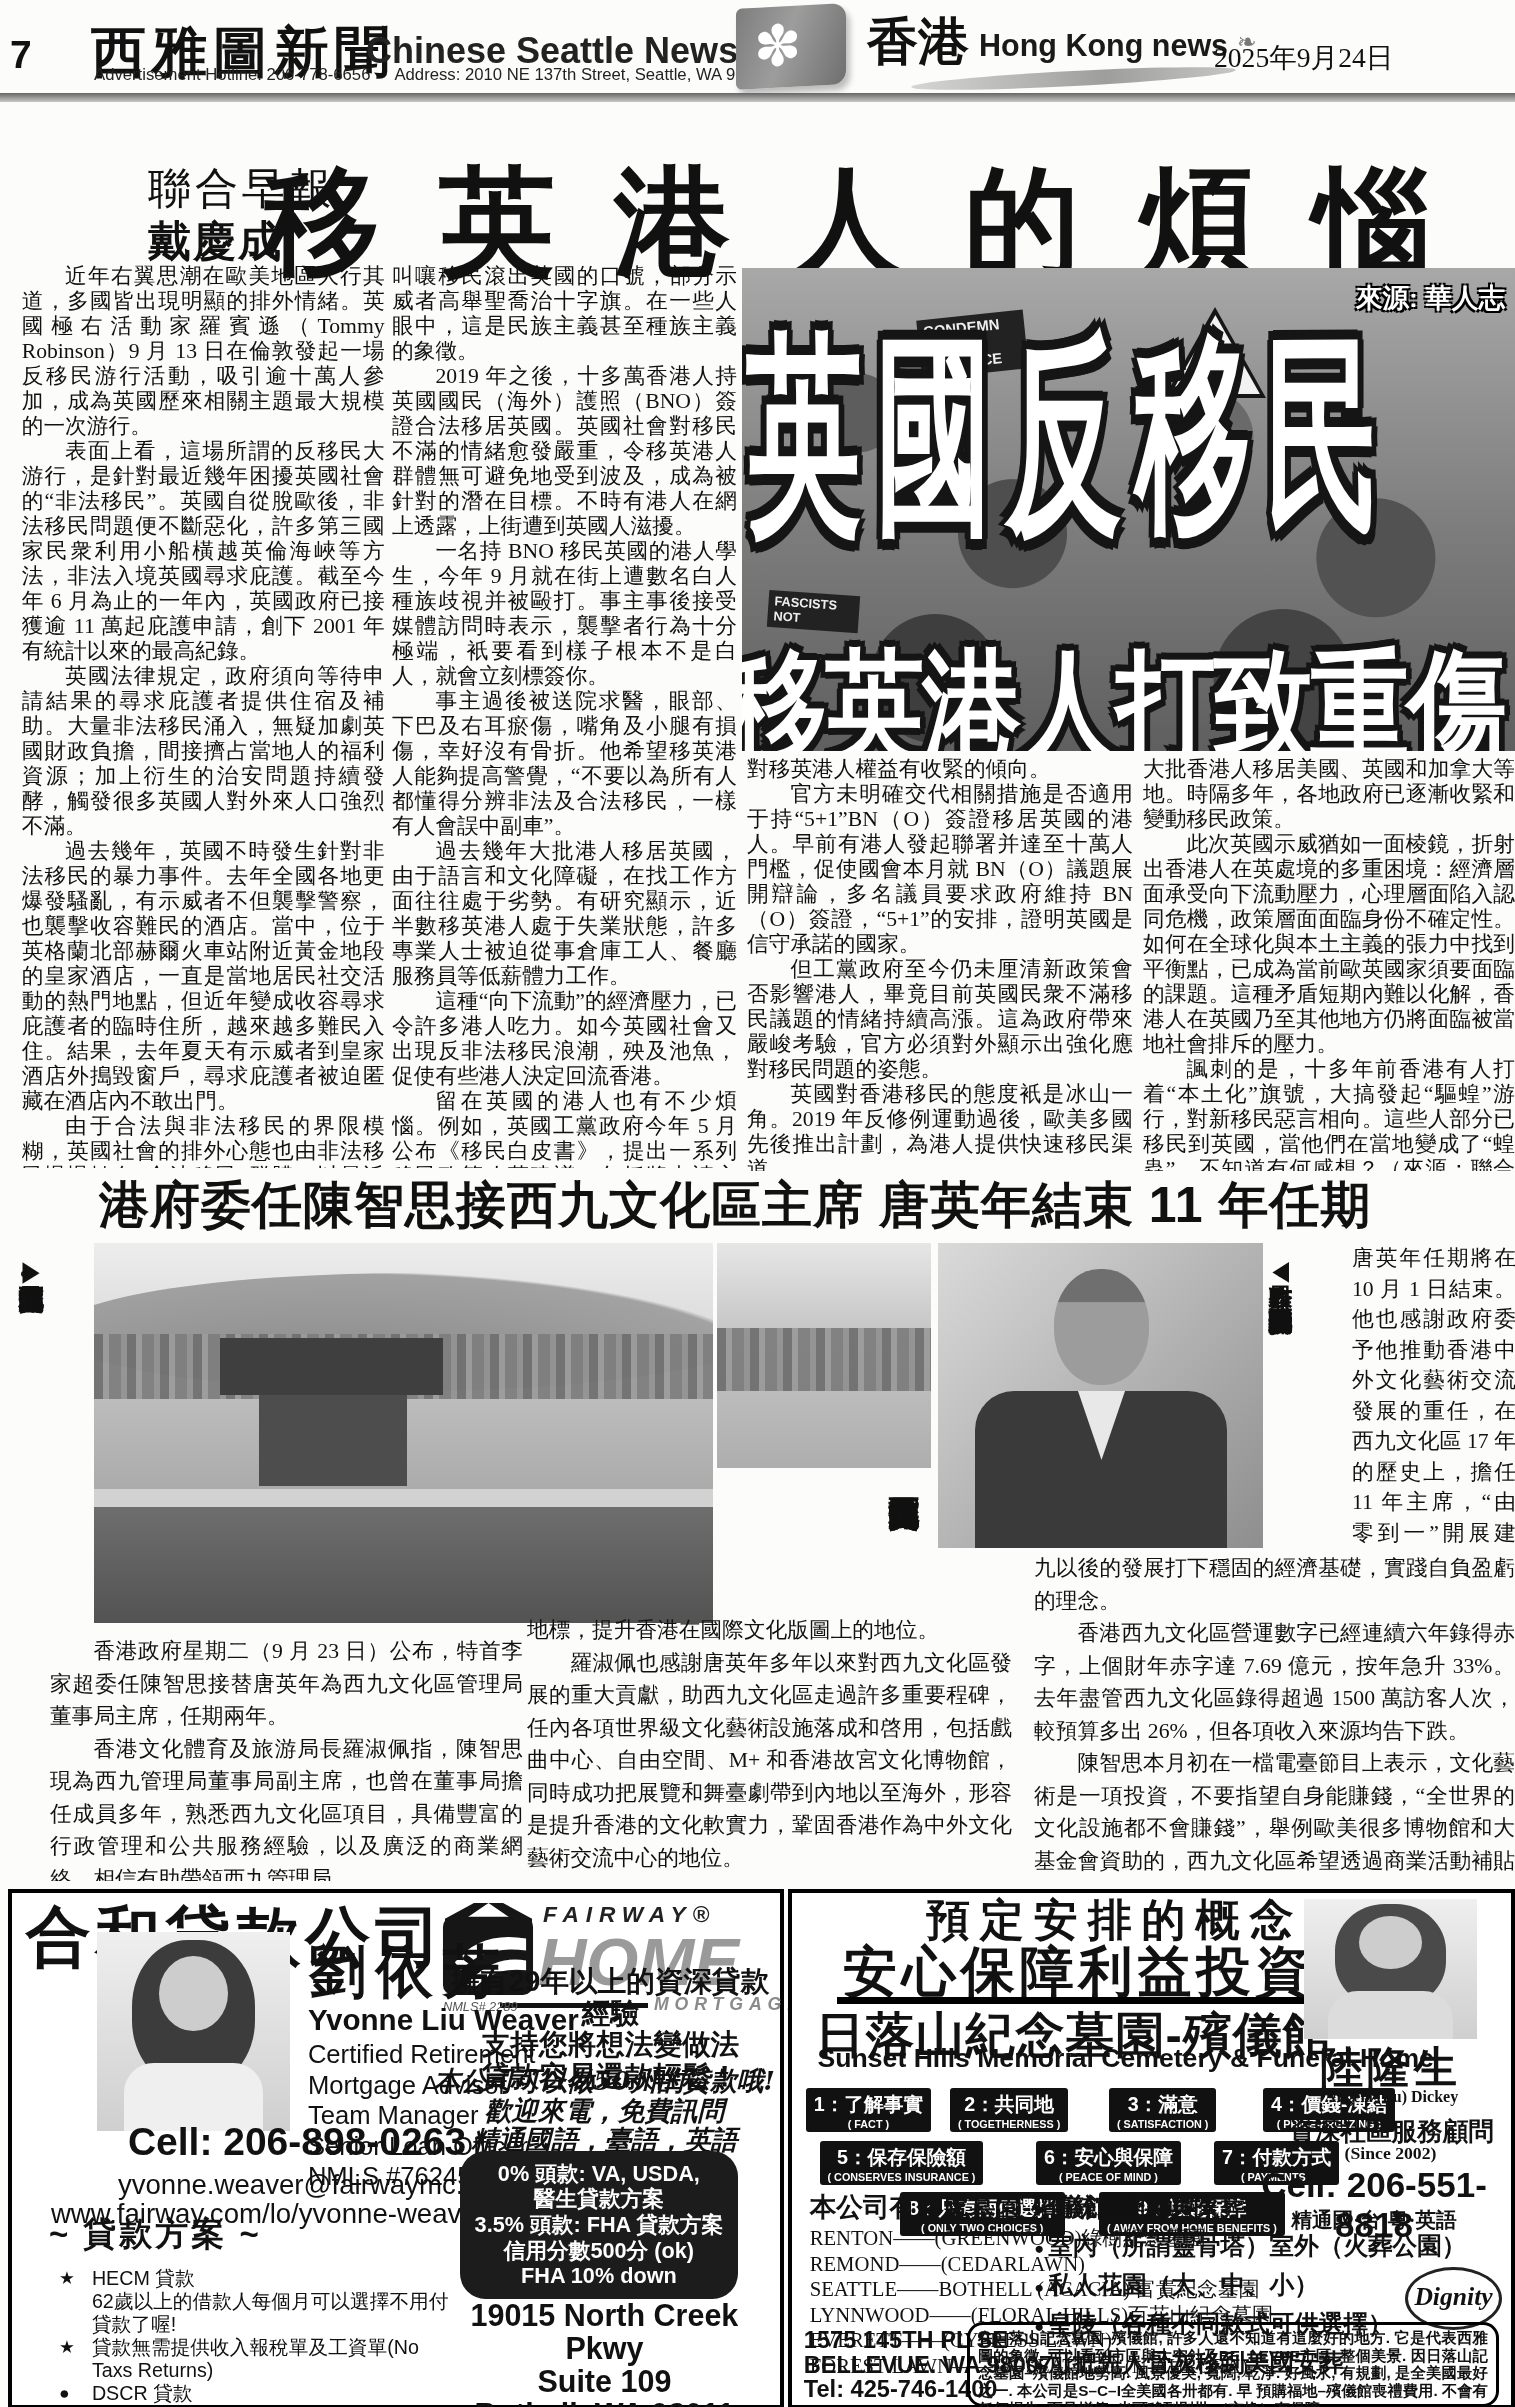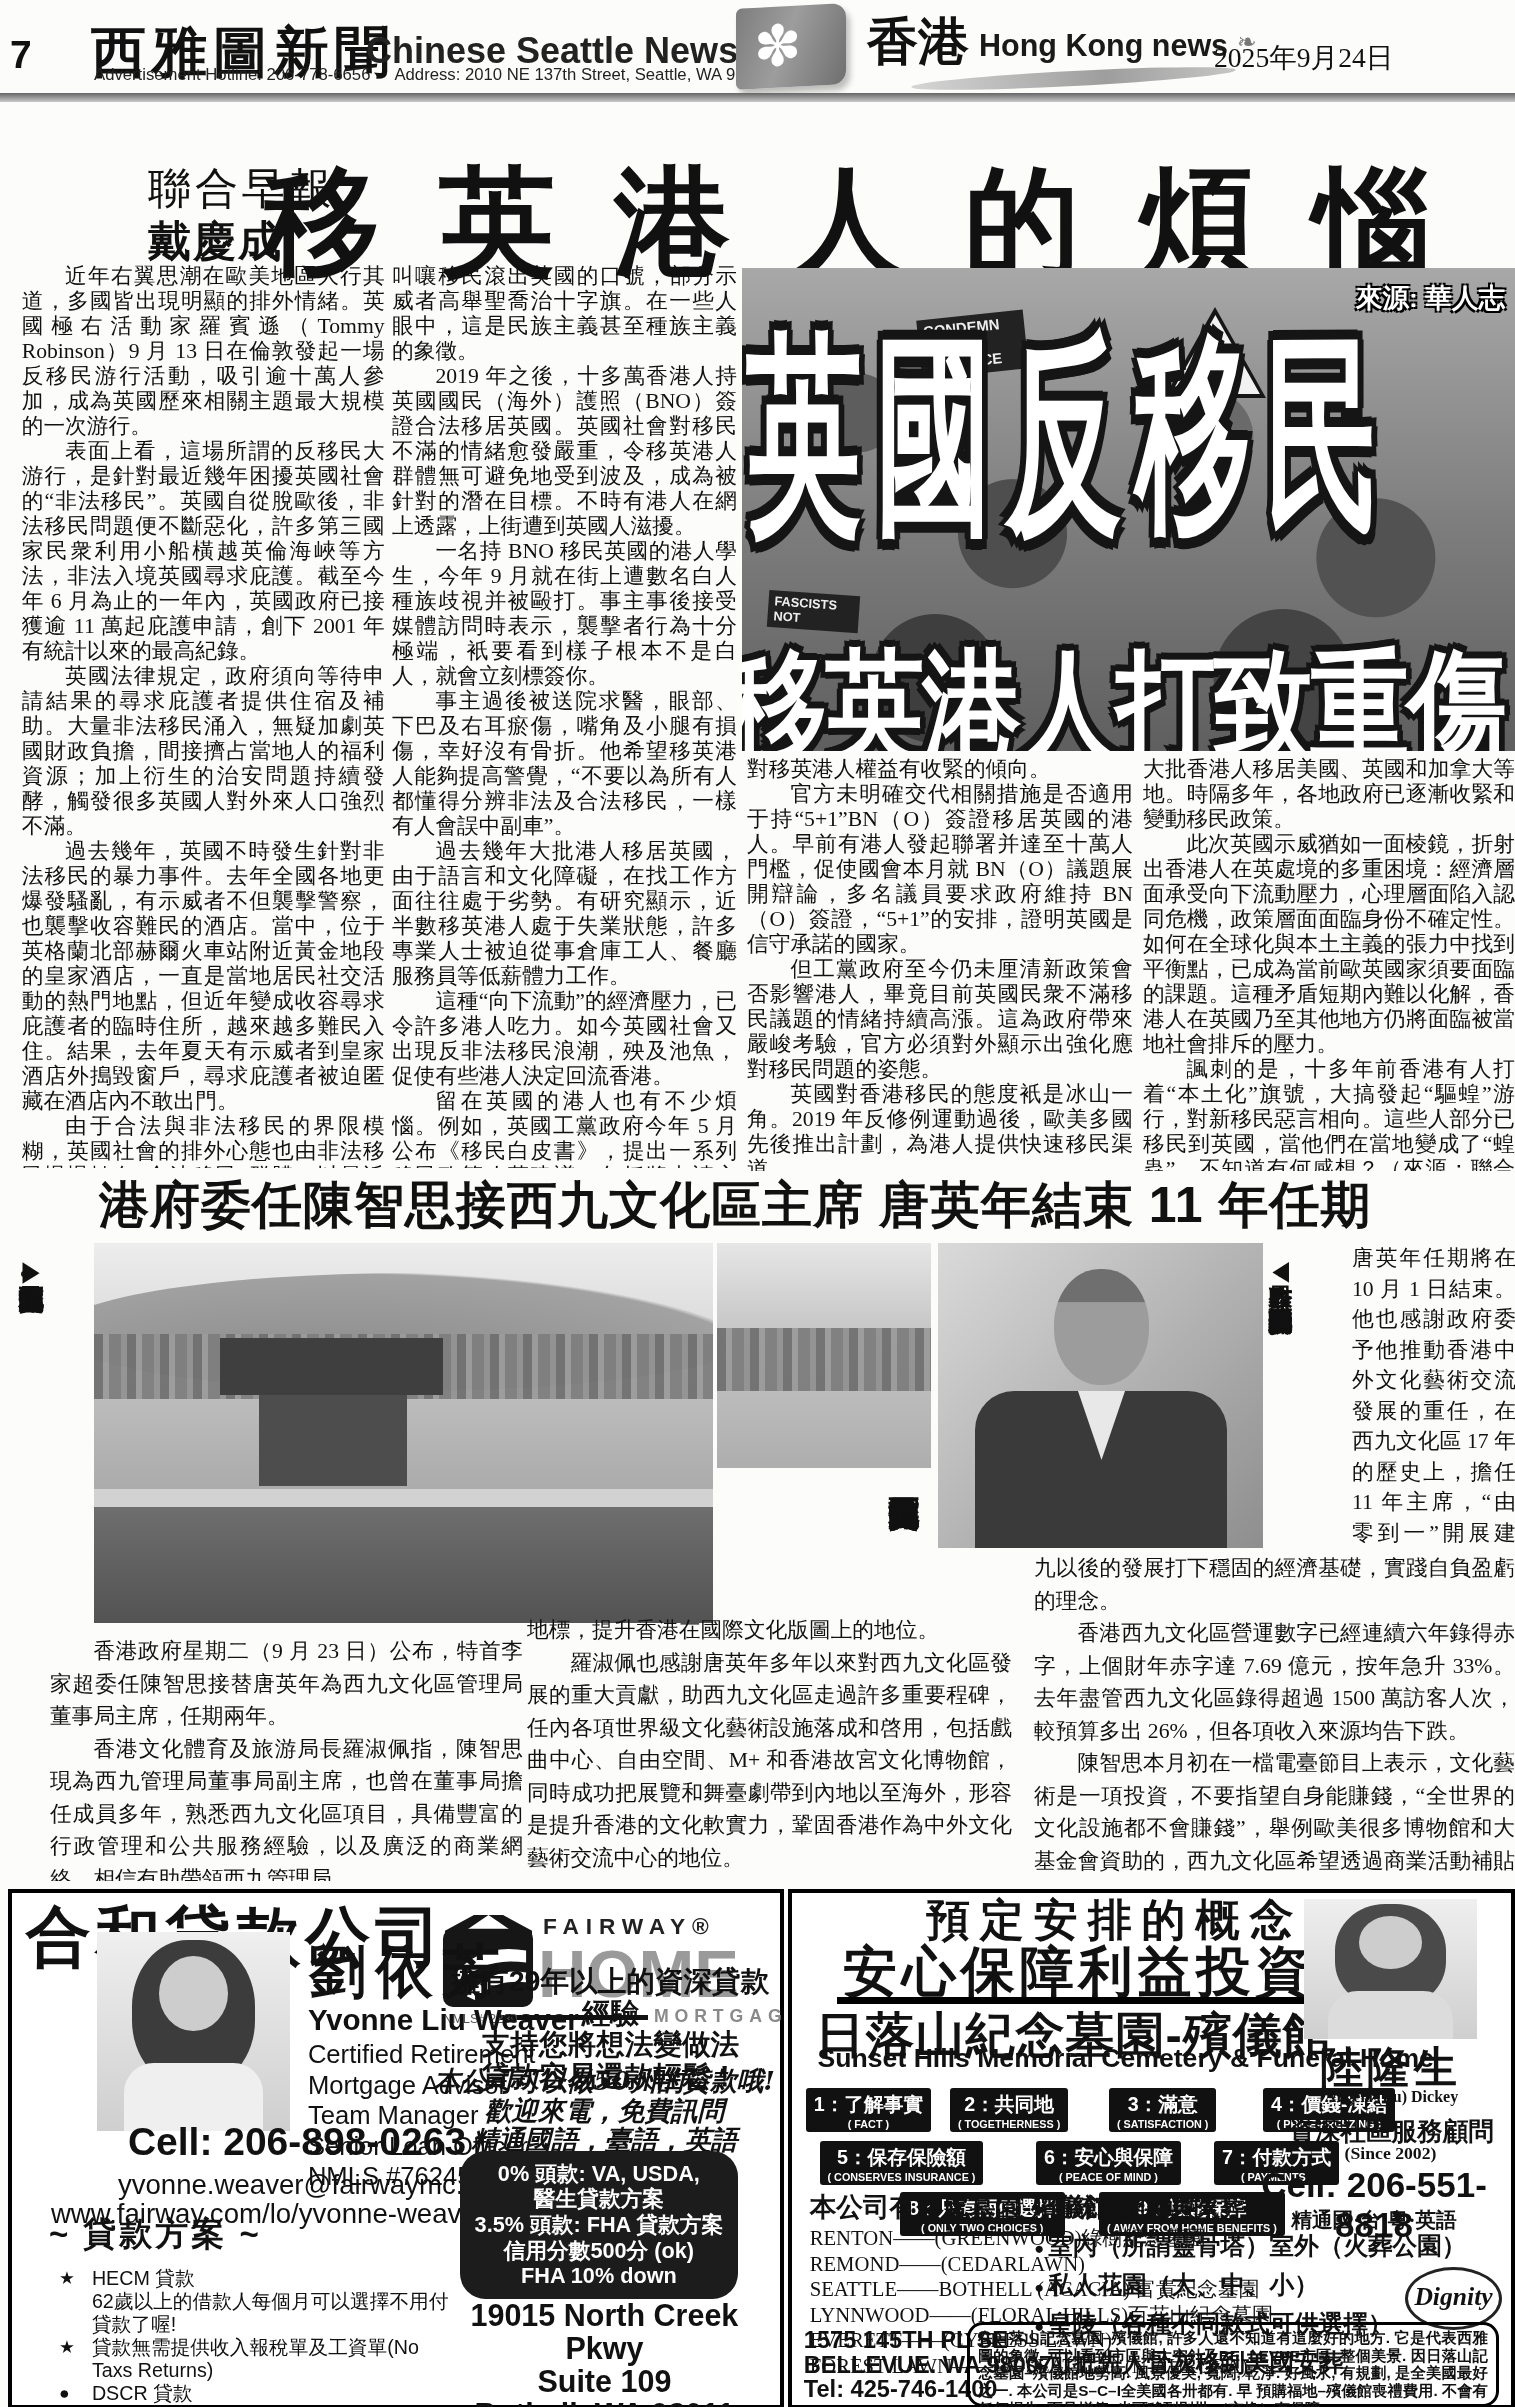--- a/index.html
+++ b/index.html
@@ -110,21 +110,21 @@
   .p3-body{position:absolute;left:37px;top:148px;width:252px;height:158px;border-radius:39px 39px 0 0;
       background:#3a3a3a;}
   .p3-shirt{position:absolute;left:140px;top:148px;width:47px;height:69px;background:#e8e8e8;
       clip-path:polygon(0 0,100% 0,50% 100%);}
 
   
   .adbox{border:4.9px solid #000;background:#fff;}
   .ad1{left:7.9px;top:1889px;width:768px;height:512px;}
   .ad2{left:788px;top:1889px;width:719px;height:512px;}
   .ad1 .title{left:13.8px;top:0px;font-size:65px;font-weight:900;letter-spacing:4.9px;font-family:"Liberation Sans",sans-serif;}
-  .fw-logo{left:429px;top:16px;width:331px;height:146px;}
+  .fw-logo{left:429px;top:4px;width:331px;height:146px;font-style:italic;}
   .fw-icon{position:absolute;left:0;top:5.9px;}
   .fw-brand{position:absolute;left:102px;top:3.9px;font-size:22.7px;letter-spacing:6.9px;color:#222;font-weight:600;
       font-family:"Liberation Sans",sans-serif;}
   .fw-home{position:absolute;left:97px;top:25.6px;font-size:67px;font-weight:700;color:#9a9a9a;
       font-family:"Liberation Sans",sans-serif;}
   .fw-line{position:absolute;left:59px;top:106px;width:148px;height:4.9px;background:#111;}
   .fw-mort{position:absolute;left:213px;top:97px;font-size:17.7px;letter-spacing:5.9px;color:#8a8a8a;font-weight:600;
       font-family:"Liberation Sans",sans-serif;}
   .fw-nmls{position:absolute;left:2px;top:102px;font-size:12.8px;color:#555;font-family:"Liberation Sans",sans-serif;}
   .w-photo{background:linear-gradient(180deg,#efefef,#cfcfcf);overflow:hidden;}

